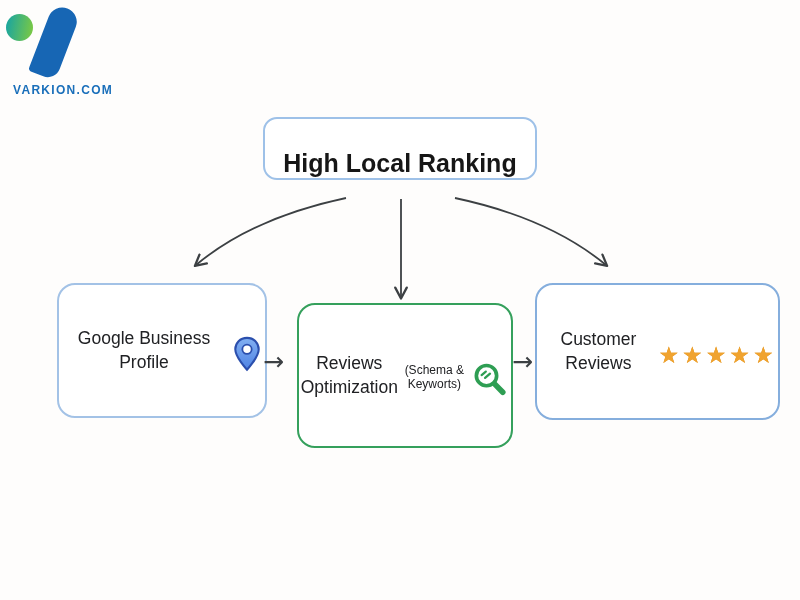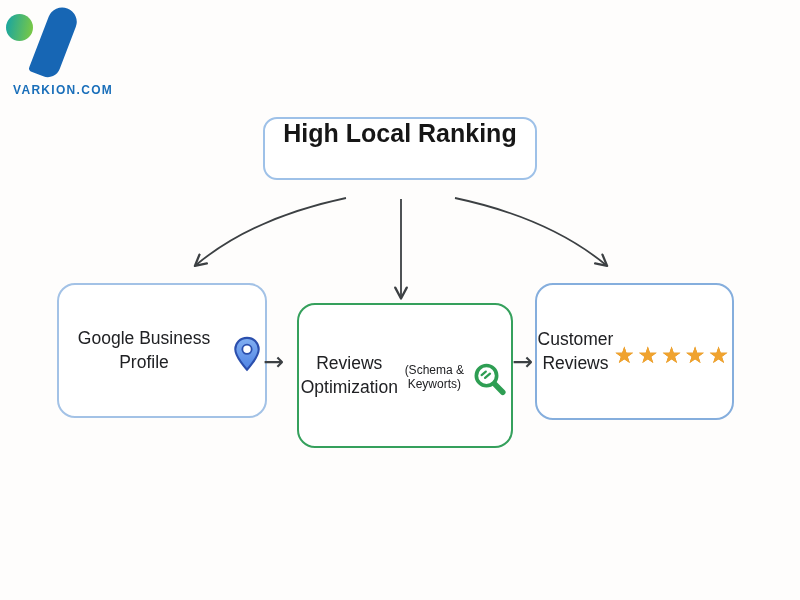--- a/index.html
+++ b/index.html
@@ -30,33 +30,33 @@
     font-size:12px;font-weight:bold;letter-spacing:1.3px;color:#1a6fba;
     white-space:nowrap;
   }
   
   svg.connectors{position:absolute;left:0;top:0;pointer-events:none;}
   
   .title-box{
     position:absolute;left:263px;top:117px;width:274px;height:63px;
     box-sizing:border-box;border:2px solid #9ec1e8;border-radius:14px;
     background:#ffffff;
-    display:flex;align-items:flex-start;justify-content:center;
+    display:flex;align-items:flex-end;justify-content:center;
     font-size:25px;font-weight:bold;color:#161616;
   }
   
   .node{
     position:absolute;box-sizing:border-box;background:#ffffff;
     border-radius:18px;display:flex;flex-direction:row;
     align-items:center;justify-content:center;
     color:#202124;text-align:center;
   }
   .node-left{left:57px;top:283px;width:210px;height:135px;border:2px solid #a3c2e6;}
   .node-mid{left:297px;top:303px;width:216px;height:145px;border:2px solid #35a05c;}
-  .node-right{left:535px;top:283px;width:199px;height:137px;border:2px solid #85aedd;}
+  .node-right{left:535px;top:283px;width:245px;height:137px;border:2px solid #85aedd;}
   .node-label{font-size:17.5px;line-height:1.35;}
   .node-left .node-label{width:170px;}
   .node-right .node-label{width:120px;}
   .node-sublabel{font-size:12px;margin-top:2px;}
   .node-icon{margin-top:8px;line-height:0;}
   .stars{
     margin-top:7px;font-size:23px;letter-spacing:3px;color:#f0a32f;line-height:1;
     text-shadow:0 0 0.5px #d88a12;
   }
   

